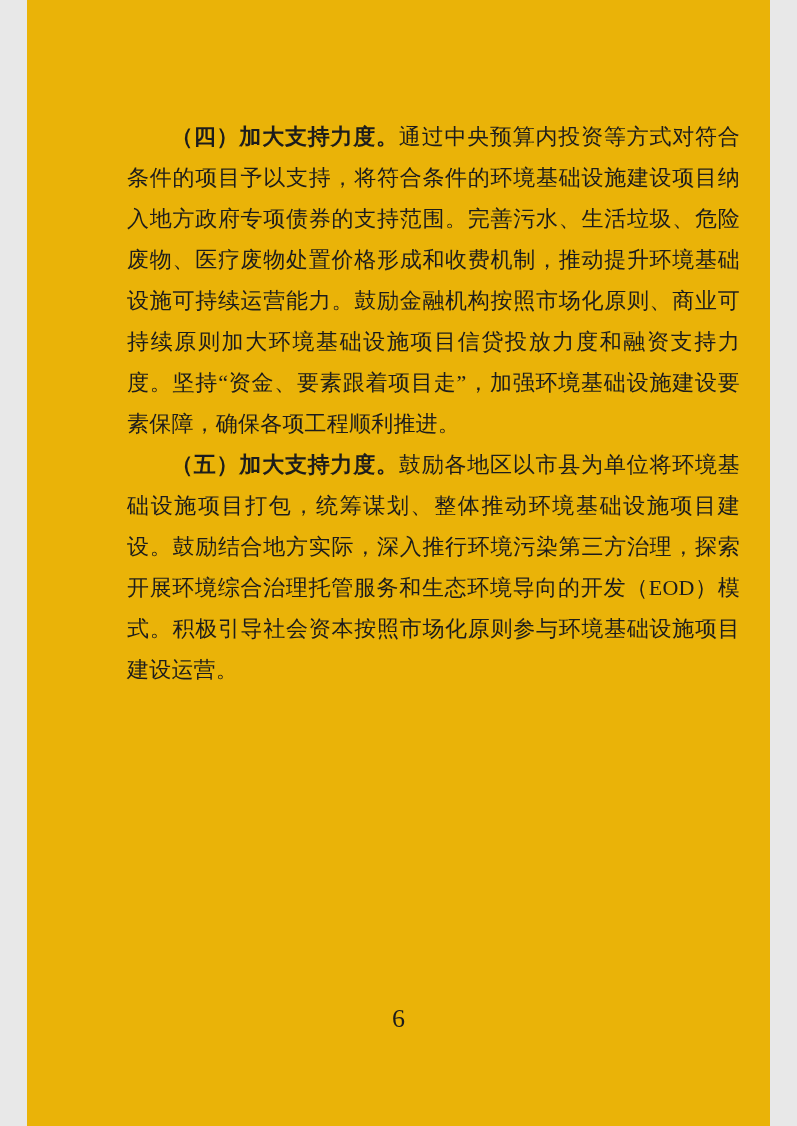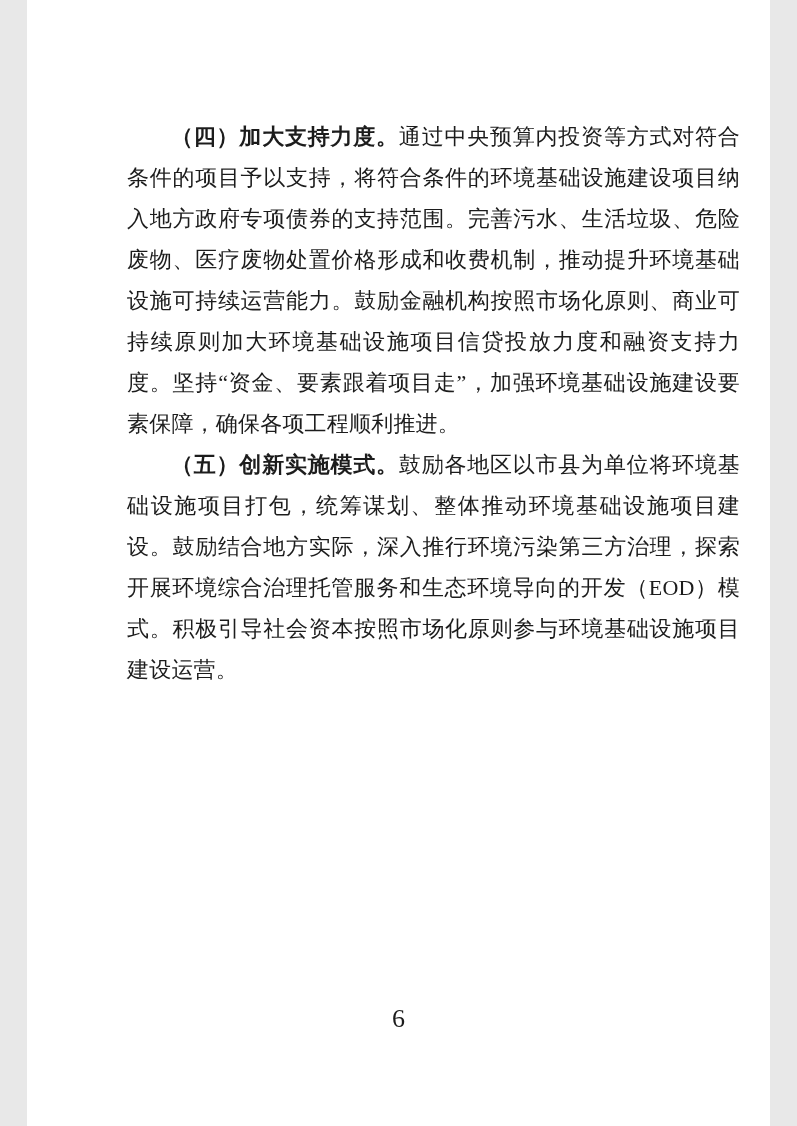--- a/index.html
+++ b/index.html
@@ -5,21 +5,21 @@
   html, body {
     margin: 0;
     padding: 0;
     background: #e8e8e8;
   }
   .page {
     position: relative;
     width: 743px;
     height: 1126px;
     margin: 0 auto;
-    background: #ffffff;
+    background: #eab308;
     overflow: hidden;
     font-family: "Liberation Serif", "DejaVu Serif", serif;
     color: #1c1c1c;
   }
   .content {
     position: absolute;
     left: 100px;
     top: 116px;
     width: 613px;
     font-size: 22px;
@@ -46,16 +46,16 @@
     line-height: 32px;
     color: #1c1c1c;
   }
 </style>
 </head>
 <body>
 
 <div class="page">
   <div class="content">
     <p><span class="lead">（四）加大支持力度。</span><span>通过中央预算内投资等方式对符合条件的项目予以支持，将符合条件的环境基础设施建设项目纳入地方政府专项债券的支持范围。完善污水、生活垃圾、危险废物、医疗废物处置价格形成和收费机制，推动提升环境基础设施可持续运营能力。鼓励金融机构按照市场化原则、商业可持续原则加大环境基础设施项目信贷投放力度和融资支持力度。坚持“资金、要素跟着项目走”，加强环境基础设施建设要素保障，确保各项工程顺利推进。</span></p>
-    <p><span class="lead">（五）创新实施模式。</span><span>鼓励各地区以市县为单位将环境基础设施项目打包，统筹谋划、整体推动环境基础设施项目建设。鼓励结合地方实际，深入推行环境污染第三方治理，探索开展环境综合治理托管服务和生态环境导向的开发（EOD）模式。积极引导社会资本按照市场化原则参与环境基础设施项目建设运营。</span></p>
+    <p><span class="lead">（五）加大支持力度。</span><span>鼓励各地区以市县为单位将环境基础设施项目打包，统筹谋划、整体推动环境基础设施项目建设。鼓励结合地方实际，深入推行环境污染第三方治理，探索开展环境综合治理托管服务和生态环境导向的开发（EOD）模式。积极引导社会资本按照市场化原则参与环境基础设施项目建设运营。</span></p>
   </div>
   <div class="page-number">6</div>
 </div>
 
 </body></html>

